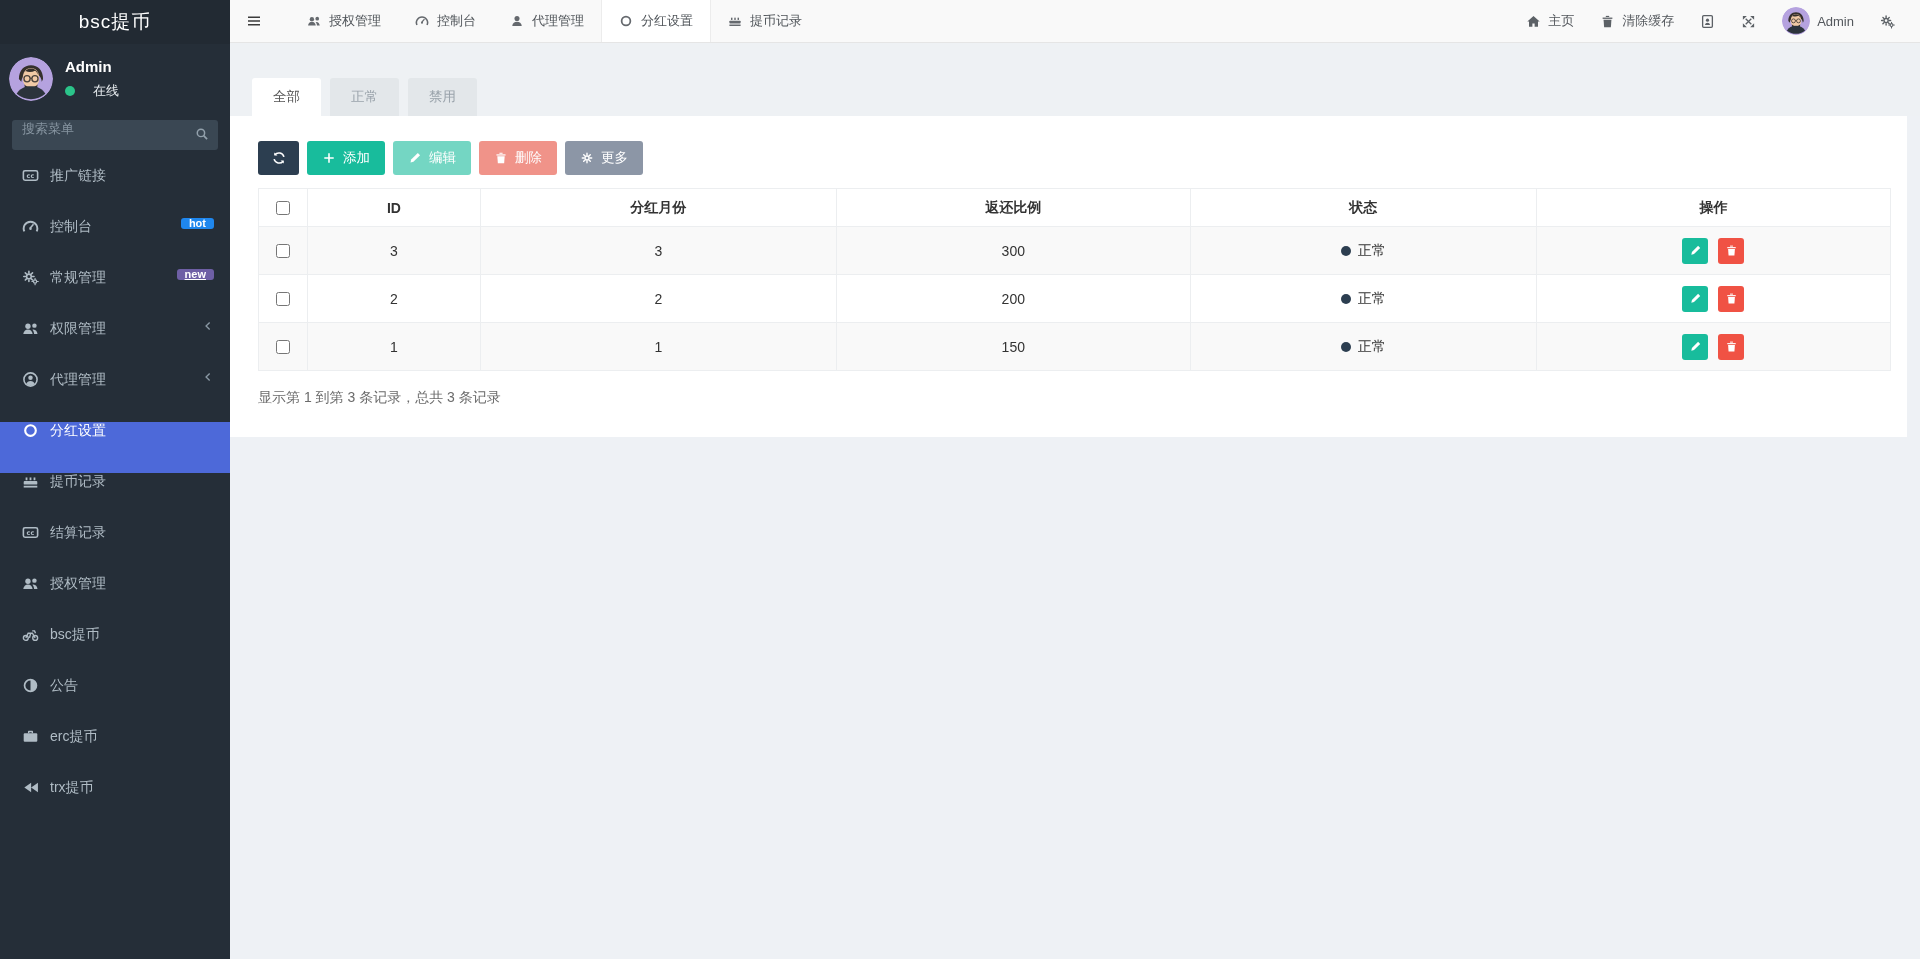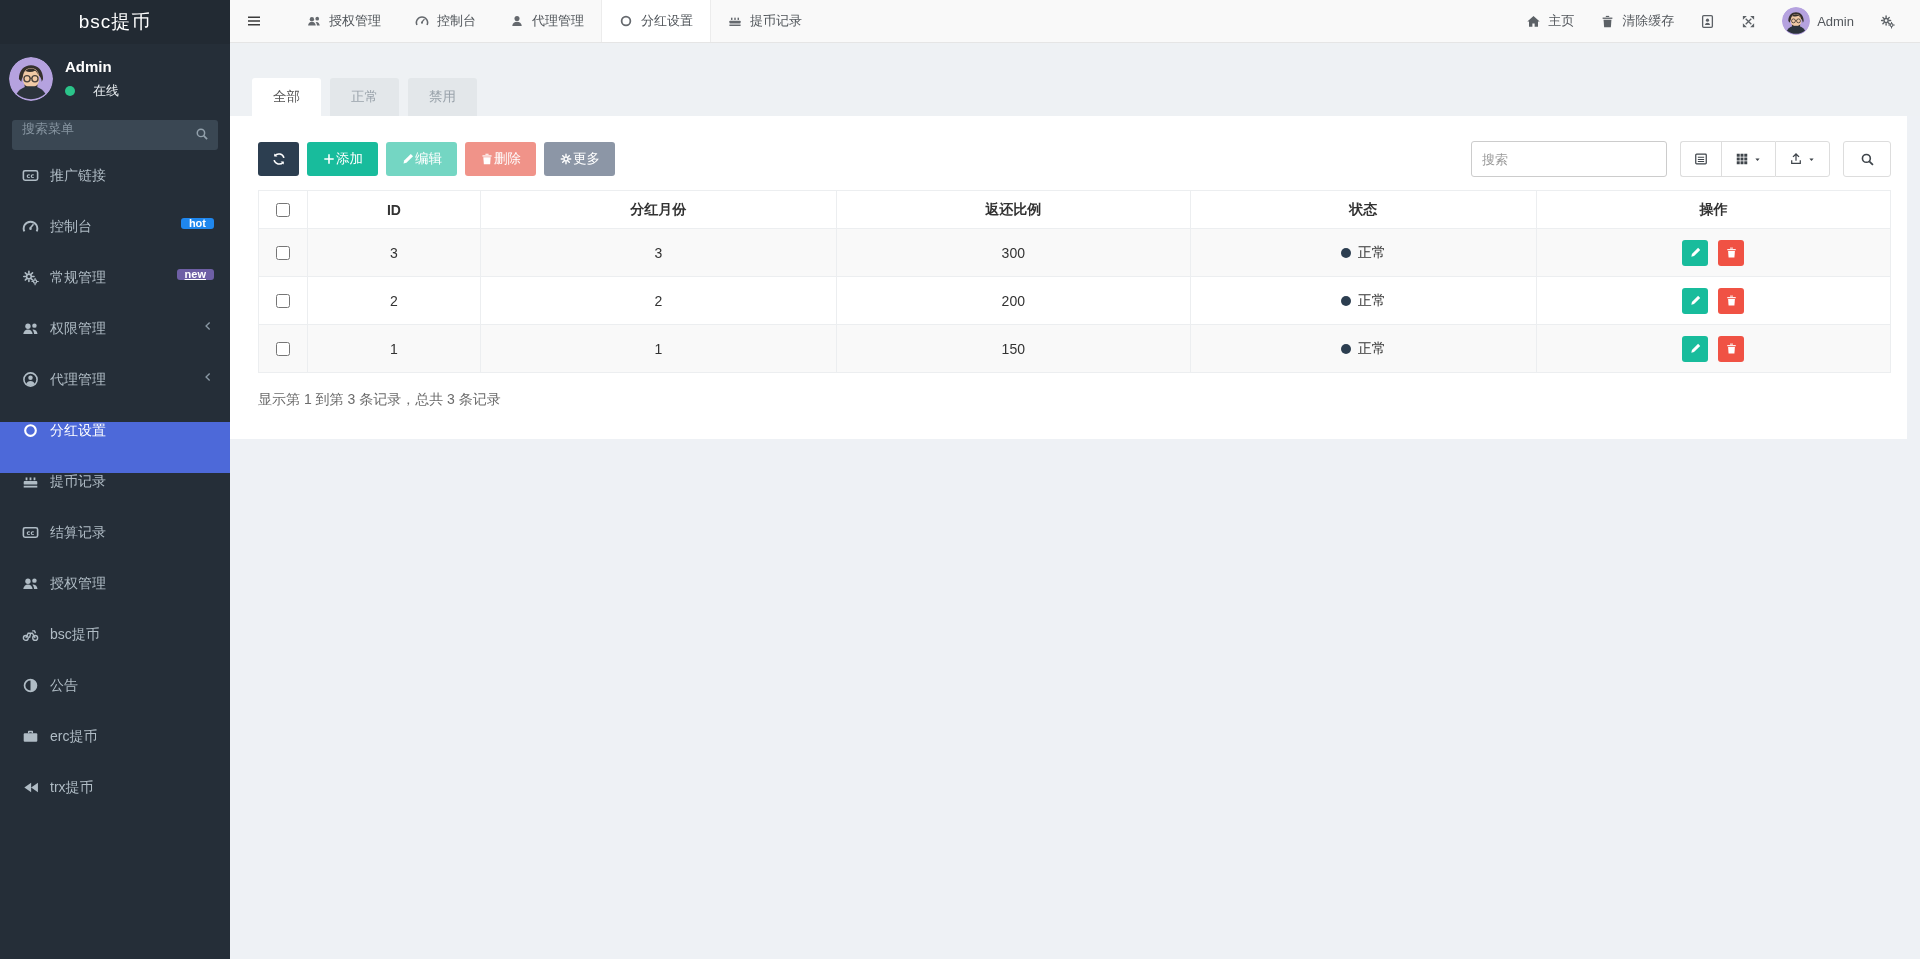--- a/index.html
+++ b/index.html
@@ -51,21 +51,21 @@
 
   
   .content{position:absolute;left:230px;top:43px;right:0;bottom:0;background:#eef1f5;overflow:hidden;}
   .panel-heading{height:73px;background:#eef1f4;display:flex;align-items:flex-end;padding-left:22px;}
   .ptab{height:38px;line-height:38px;padding:0 21px;margin-right:9px;font-size:13.5px;color:#9aa3ab;
     background:#e3e7ea;border-radius:3px 3px 0 0;cursor:pointer;}
   .ptab.active{background:#fff;color:#555;}
   .panel-body{background:#fff;margin-right:13px;padding:25px 16px 30px 28px;}
 
   .toolbar{display:flex;align-items:center;margin-bottom:13px;}
-  .btn{display:inline-flex;align-items:center;justify-content:center;height:34px;border:none;
+  .btn{display:inline-flex;align-items:center;justify-content:center;gap:7px;height:34px;border:none;
     border-radius:3px;color:#fff;font-size:13.5px;padding:0 15px;margin-right:8px;cursor:pointer;font-family:inherit;}
   .btn .ic{width:14px;height:14px;}
   .btn-refresh{background:var(--primary);width:41px;padding:0;}
   .btn-add{background:var(--success);}
   .btn-edit{background:var(--success);opacity:.6;}
   .btn-del{background:var(--danger);opacity:.6;}
   .btn-more{background:var(--secondary);}
   .toolbar-right{margin-left:auto;display:flex;align-items:center;}
   .search-input{width:196px;height:36px;border:1px solid #ccc;border-radius:3px;padding:0 10px;
     font-size:13px;color:#333;outline:none;font-family:inherit;}
@@ -464,51 +464,20 @@
           </svg>
         <span>删除</span>
       </button>
       <button class="btn btn-more">
         <svg class="ic">
             <use href="#s-gear"></use>
           </svg>
         <span>更多</span>
       </button>
 
-      <div class="toolbar-right">
-        <input class="search-input" placeholder="搜索" style="">
-        <div class="btn-group">
-          <button class="btn-light">
-            <svg class="ic">
-                <use href="#s-listview"></use>
-              </svg>
-          </button>
-          <button class="btn-light">
-            <svg class="ic">
-                <use href="#s-th"></use>
-              </svg>
-            <svg class="ic caret">
-                <use href="#s-caret"></use>
-              </svg>
-          </button>
-          <button class="btn-light">
-            <svg class="ic">
-                <use href="#s-export"></use>
-              </svg>
-            <svg class="ic caret">
-                <use href="#s-caret"></use>
-              </svg>
-          </button>
-        </div>
-        <button class="btn-light btn-searchgo">
-          <svg class="ic">
-              <use href="#s-search"></use>
-            </svg>
-        </button>
-      </div>
     </div>
 
     <table class="tbl">
       <colgroup>
         <col style="width:3%">
           <col style="width:10.6%">
           <col style="width:21.8%">
         <col style="width:21.7%">
           <col style="width:21.2%">
           <col>

